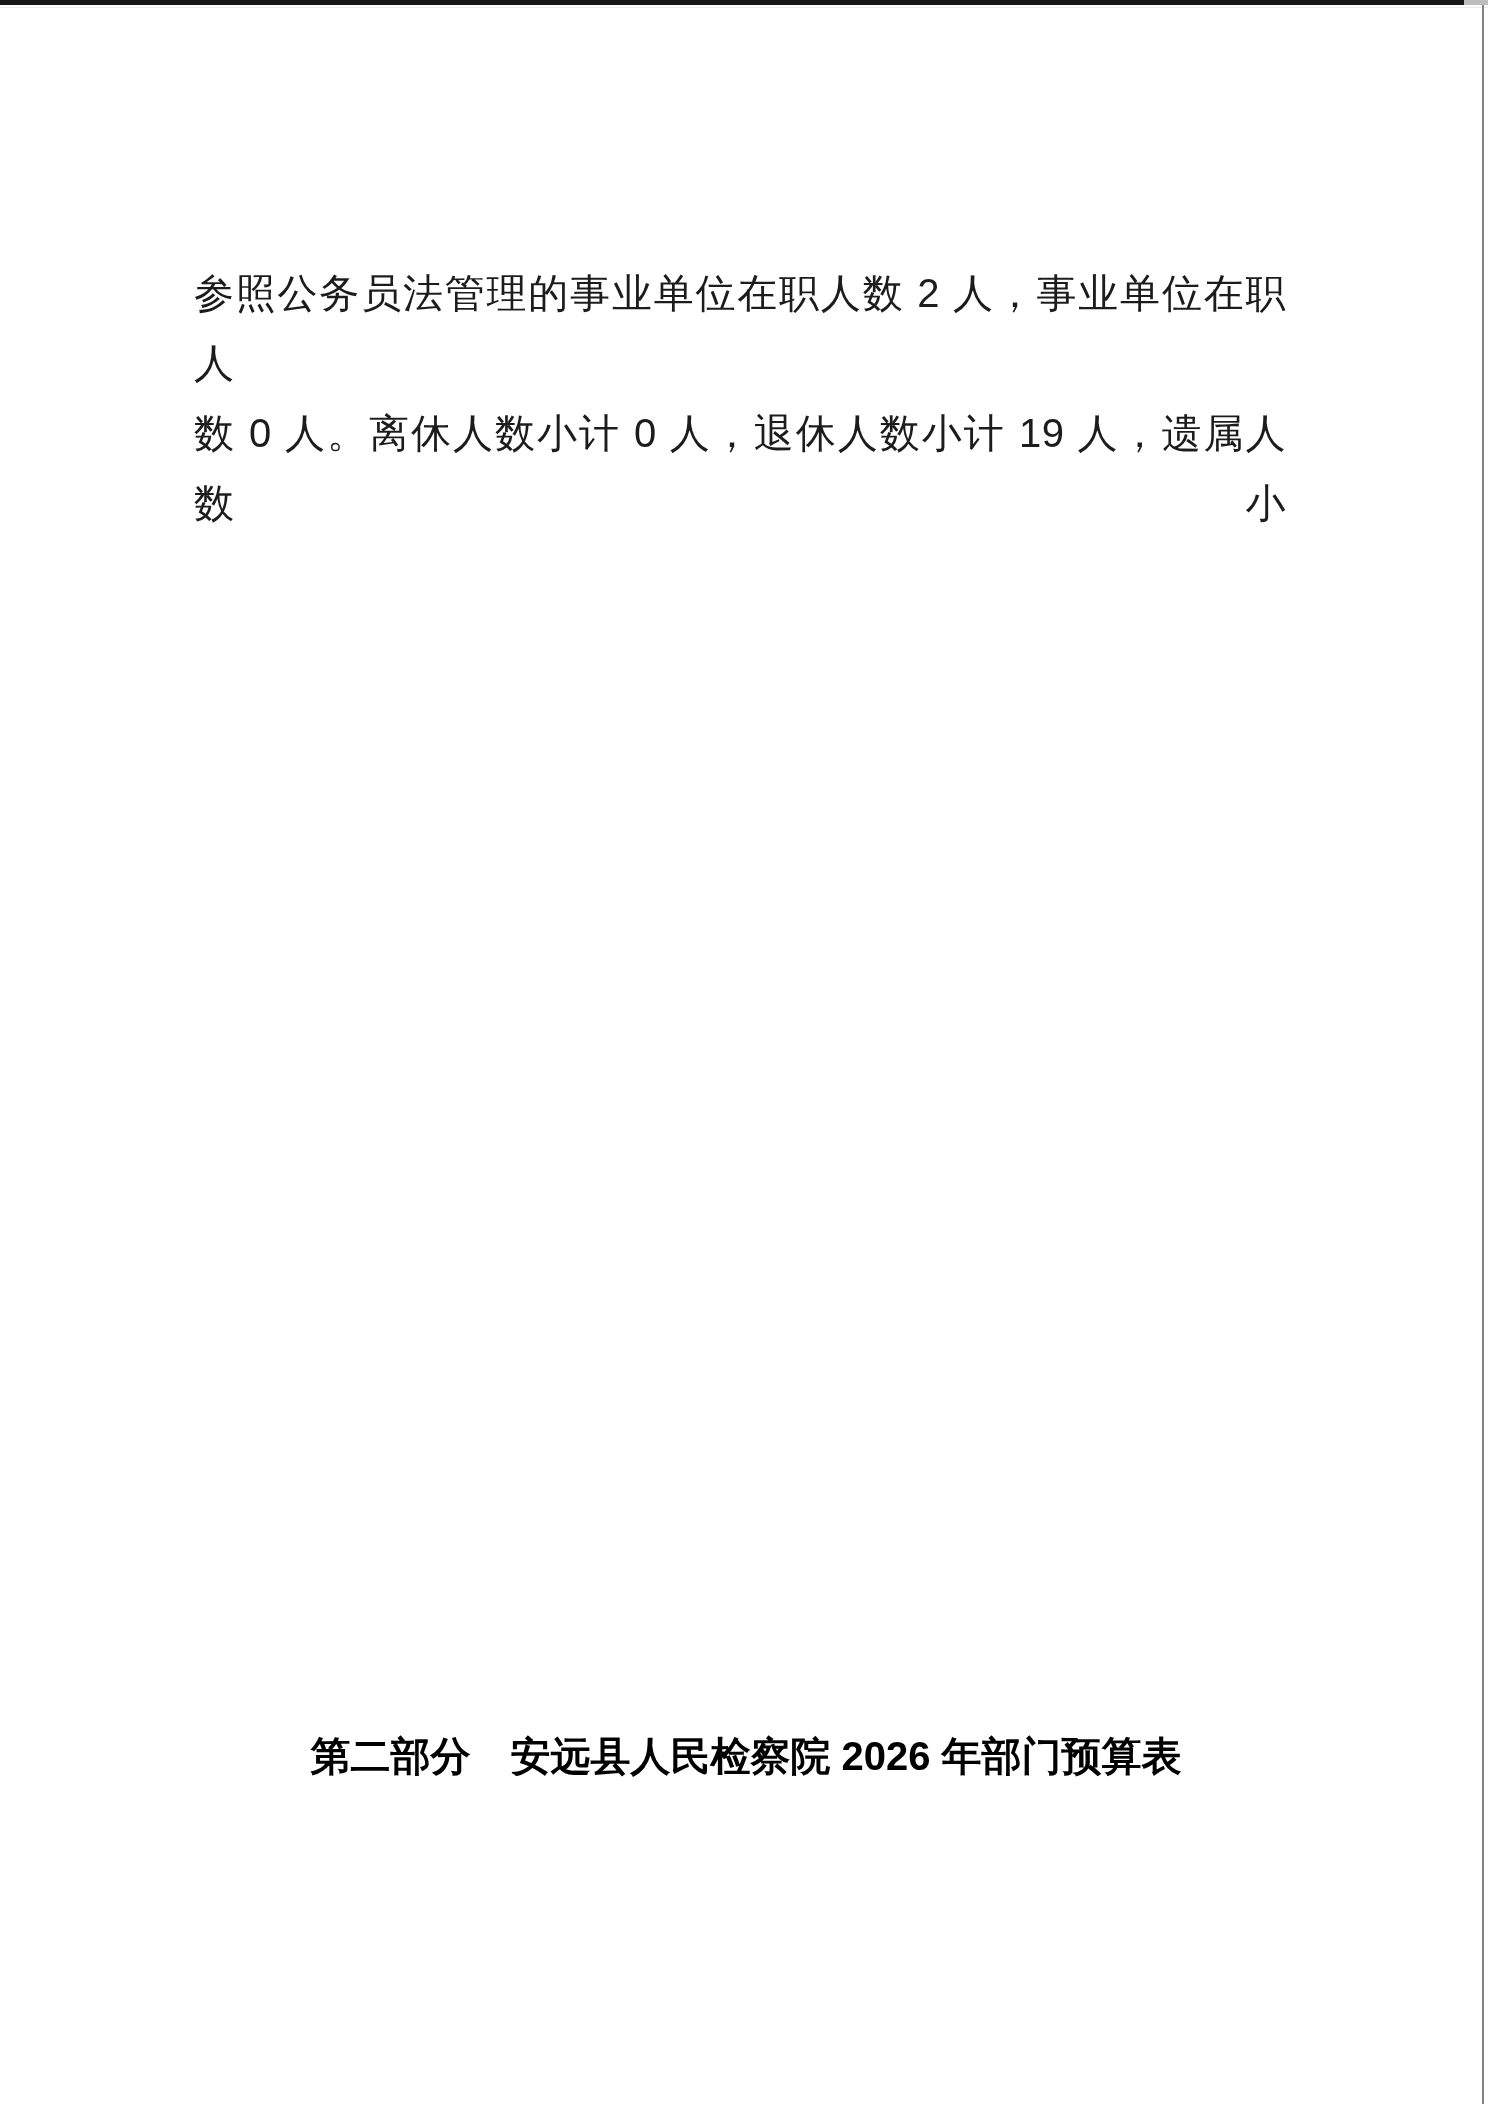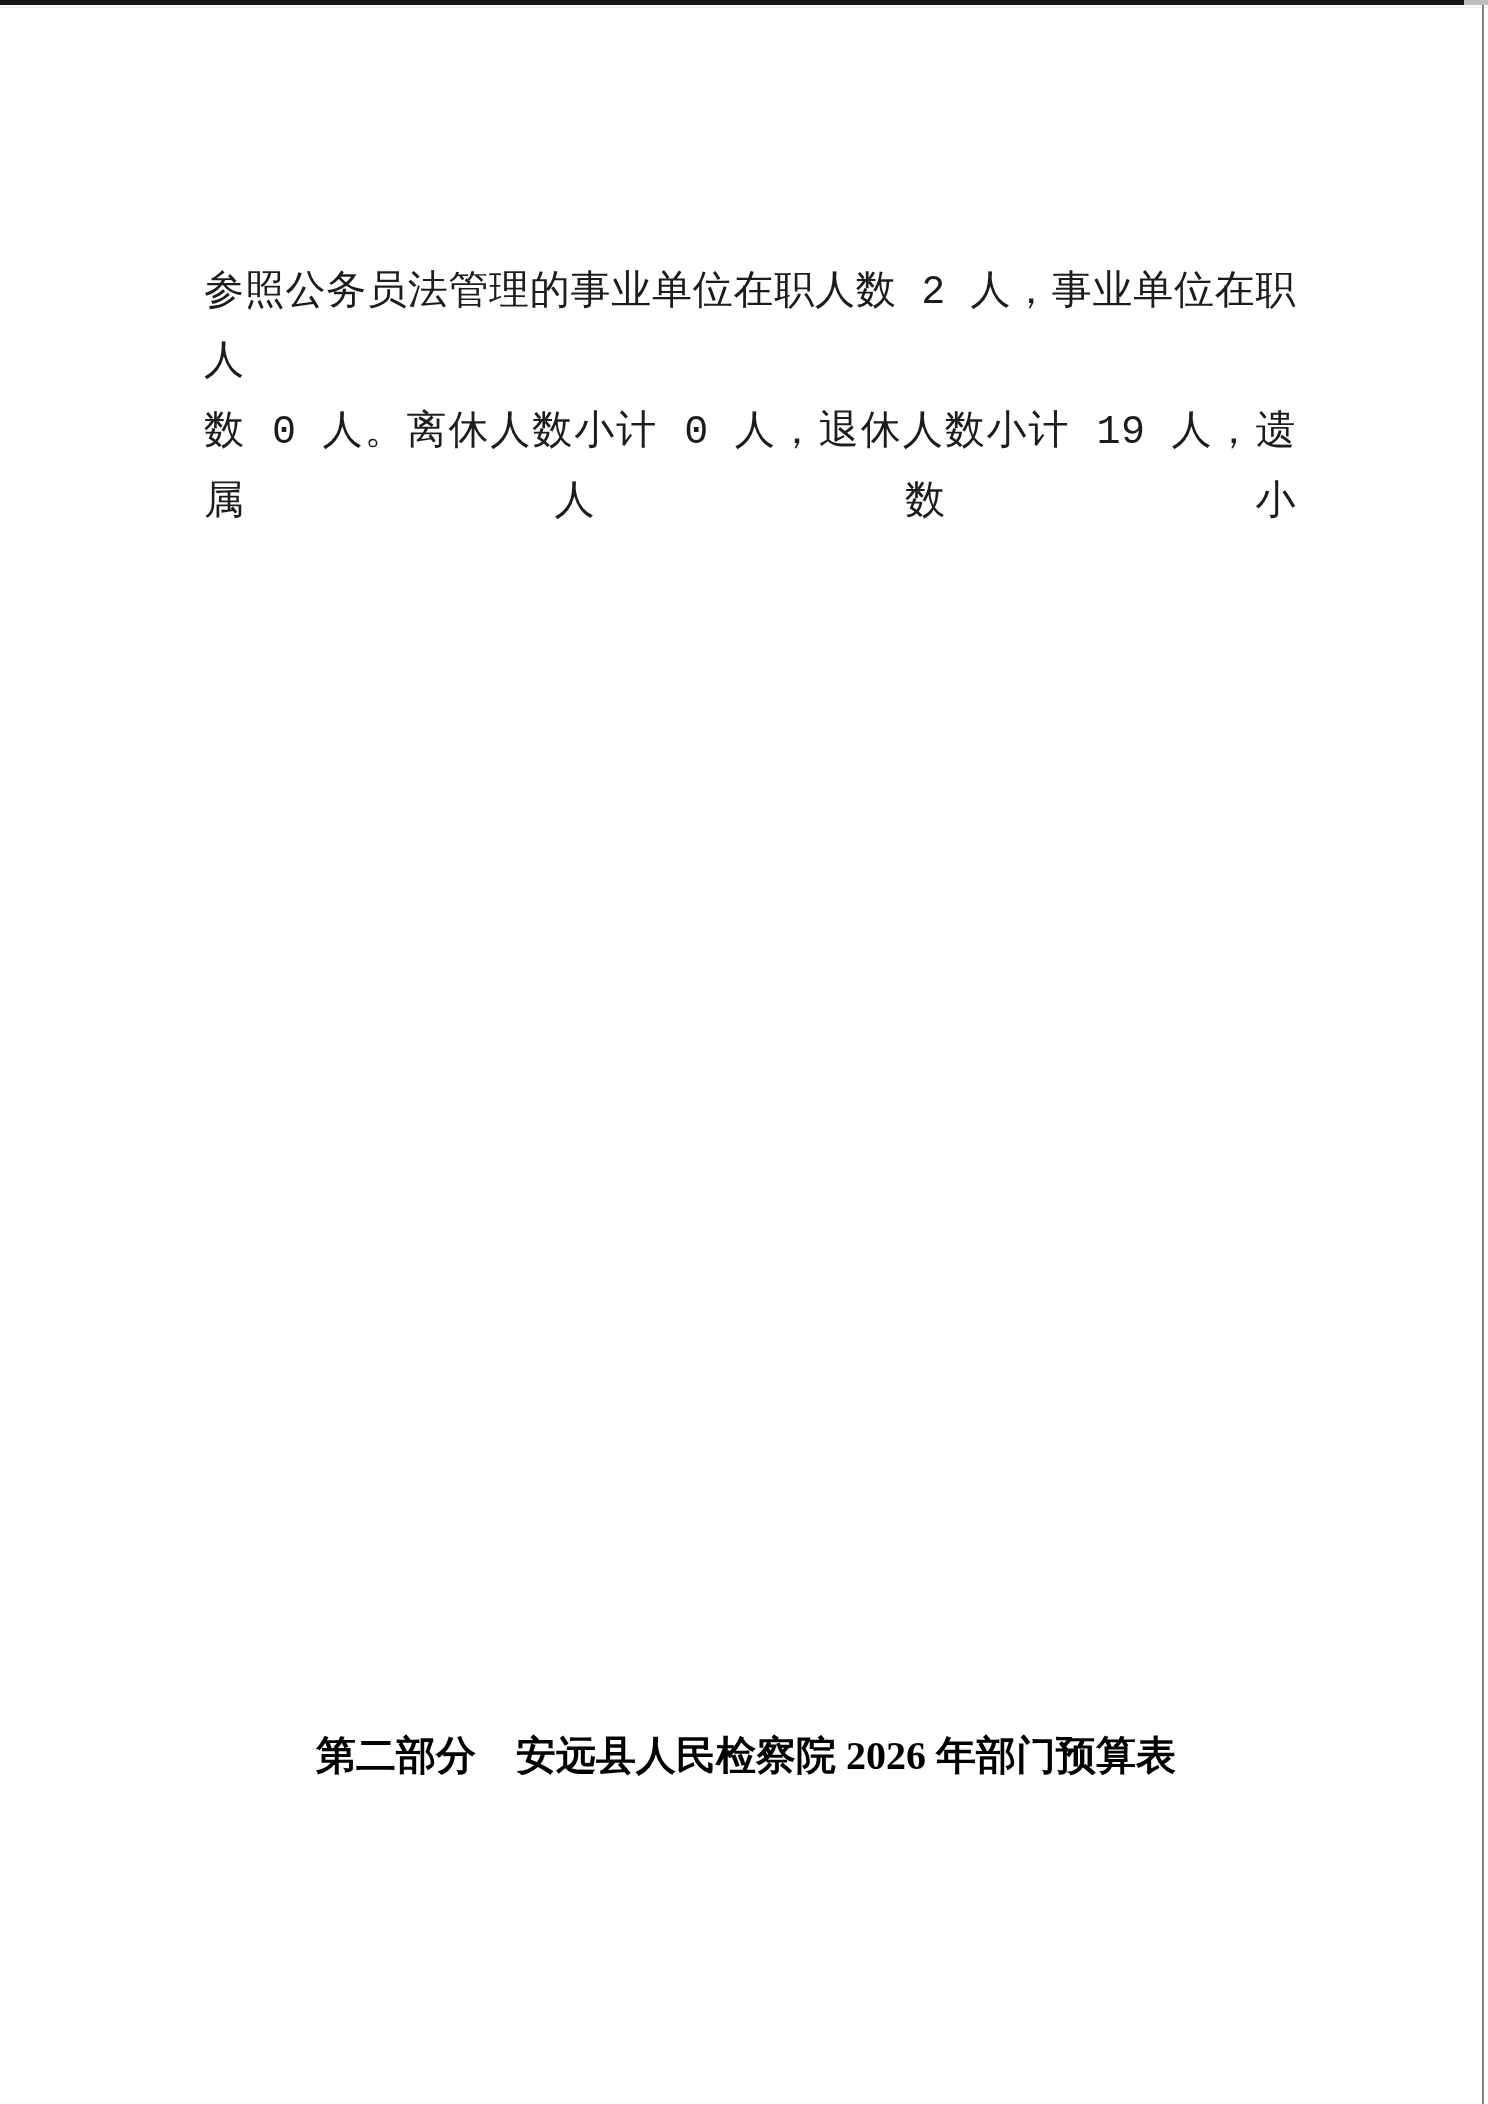--- a/index.html
+++ b/index.html
@@ -39,48 +39,48 @@
   
   .right-edge-line {
     position: absolute;
     top: 5px; left: 1482px;
     width: 2px;
     height: 2099px;
     background: #828282;
   }
   .body-paragraph {
     position: absolute;
-    left: 204px;
+    left: 194px;
     top: 258px;
     width: 1092px;
     font-size: 40px;
     line-height: 70px;
     color: #1c1c1c;
-    font-family: Liberation Mono, monospace;
+    font-family: Liberation Sans, sans-serif;
     letter-spacing: 0.5px;
   }
   .para-line {
     white-space: nowrap;
   }
   .para-line.justified {
     white-space: normal;
     text-align: justify;
     text-align-last: justify;
   }
   .section-heading {
     position: absolute;
     left: 160px;
     top: 1732px;
     width: 1172px;
     text-align: center;
     font-size: 40px;
     line-height: 48px;
     font-weight: bold;
     color: #000000;
-    font-family: Liberation Serif, serif;
+    font-family: Liberation Sans, sans-serif;
     white-space: pre;
   }
 </style>
 </head>
 <body>
 
 <div class="top-bar"></div>
 <div class="top-bar-tip"></div>
 <div class="top-bar-shadow"></div>
 <div class="right-edge-line"></div>

